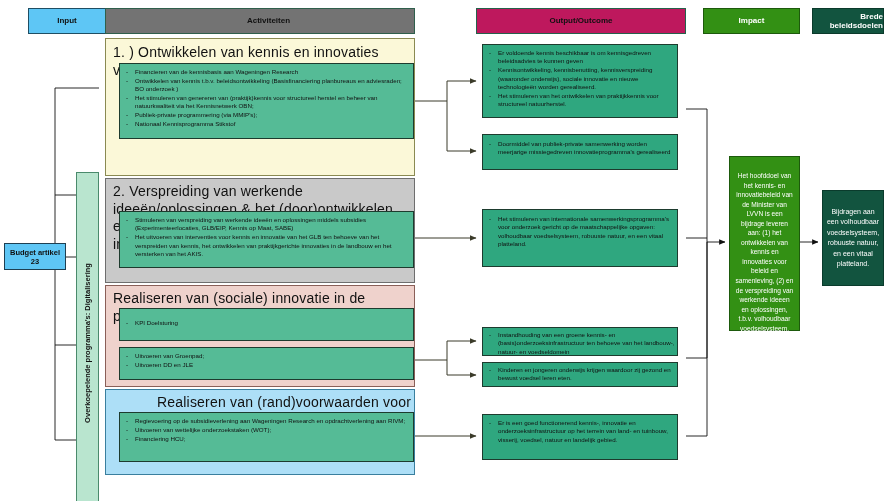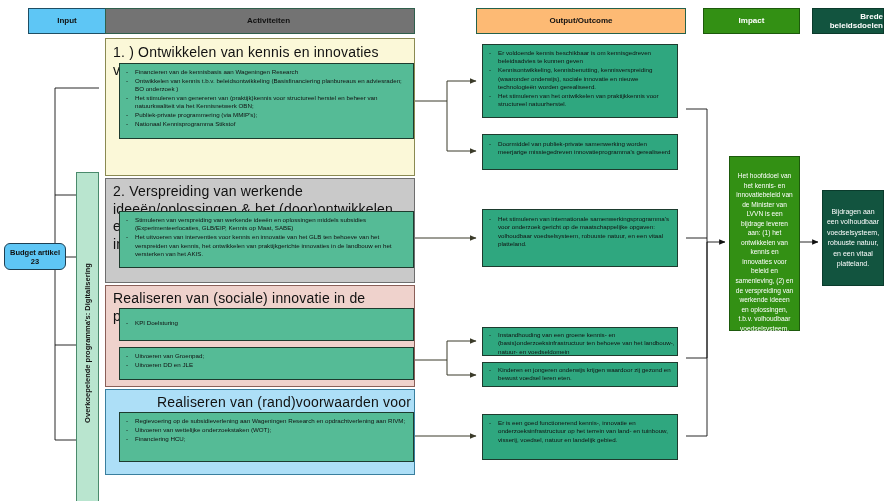--- a/index.html
+++ b/index.html
@@ -10,21 +10,21 @@
   }
   .canvas{position:absolute;left:0;top:0;width:892px;height:501px;}
   .box{position:absolute;box-sizing:border-box;}
   .hdr{
     border:1px solid #2f2f2f;
     display:flex;align-items:center;justify-content:center;
     font-size:8px;font-weight:bold;text-align:center;line-height:1.15;
   }
   .hdr-input{background:#5ec6f5;border-color:#1f4e63;}
   .hdr-act{background:#737373;border-color:#2f5f4c;padding-left:17px;}
-  .hdr-out{background:#fdba74;border-color:#24614b;}
+  .hdr-out{background:#be185d;border-color:#24614b;}
   .hdr-imp{background:#339014;border-color:#1d5a0c;color:#ffffff;}
   .hdr-brede{background:#12543f;border-color:#0b3a2b;color:#ffffff;}
 
   .budget{
     background:#5ec6f5;border:1px solid #1d3f52;
     display:flex;align-items:center;justify-content:center;
     font-size:7.5px;font-weight:bold;text-align:center;line-height:1.2;
   }
   .vert-band{
     background:#b9e5cf;border:1px solid #4a8a6c;
@@ -126,21 +126,21 @@
   </div>
 
   <div class="box hdr hdr-imp" style="left:703px;top:8px;width:97px;height:26px;">
     <span>Impact</span>
   </div>
 
   <div class="box hdr hdr-brede" style="left:812px;top:8px;width:72px;height:26px;text-align:right;">
     <span>Brede beleidsdoelen</span>
   </div>
 
-  <div class="box budget" style="left:4px;top:243px;width:62px;height:27px;border-radius:6px;">
+  <div class="box budget" style="left:4px;top:243px;width:62px;height:27px;">
     <span>Budget artikel 23</span>
   </div>
 
   <div class="box vert-band" style="left:76px;top:172px;width:23px;height:342px;overflow:hidden;">
     <span class="vtxt">Overkoepelende programma's: Digitalisering</span>
   </div>
 
   <div class="box section sec-yellow" style="left:105px;top:38px;width:310px;height:138px;"></div>
 
   <div class="sec-title" style="left:113px;top:44px;width:296px;">1. ) Ontwikkelen van kennis en innovaties voor beleid en samenleving,</div>

